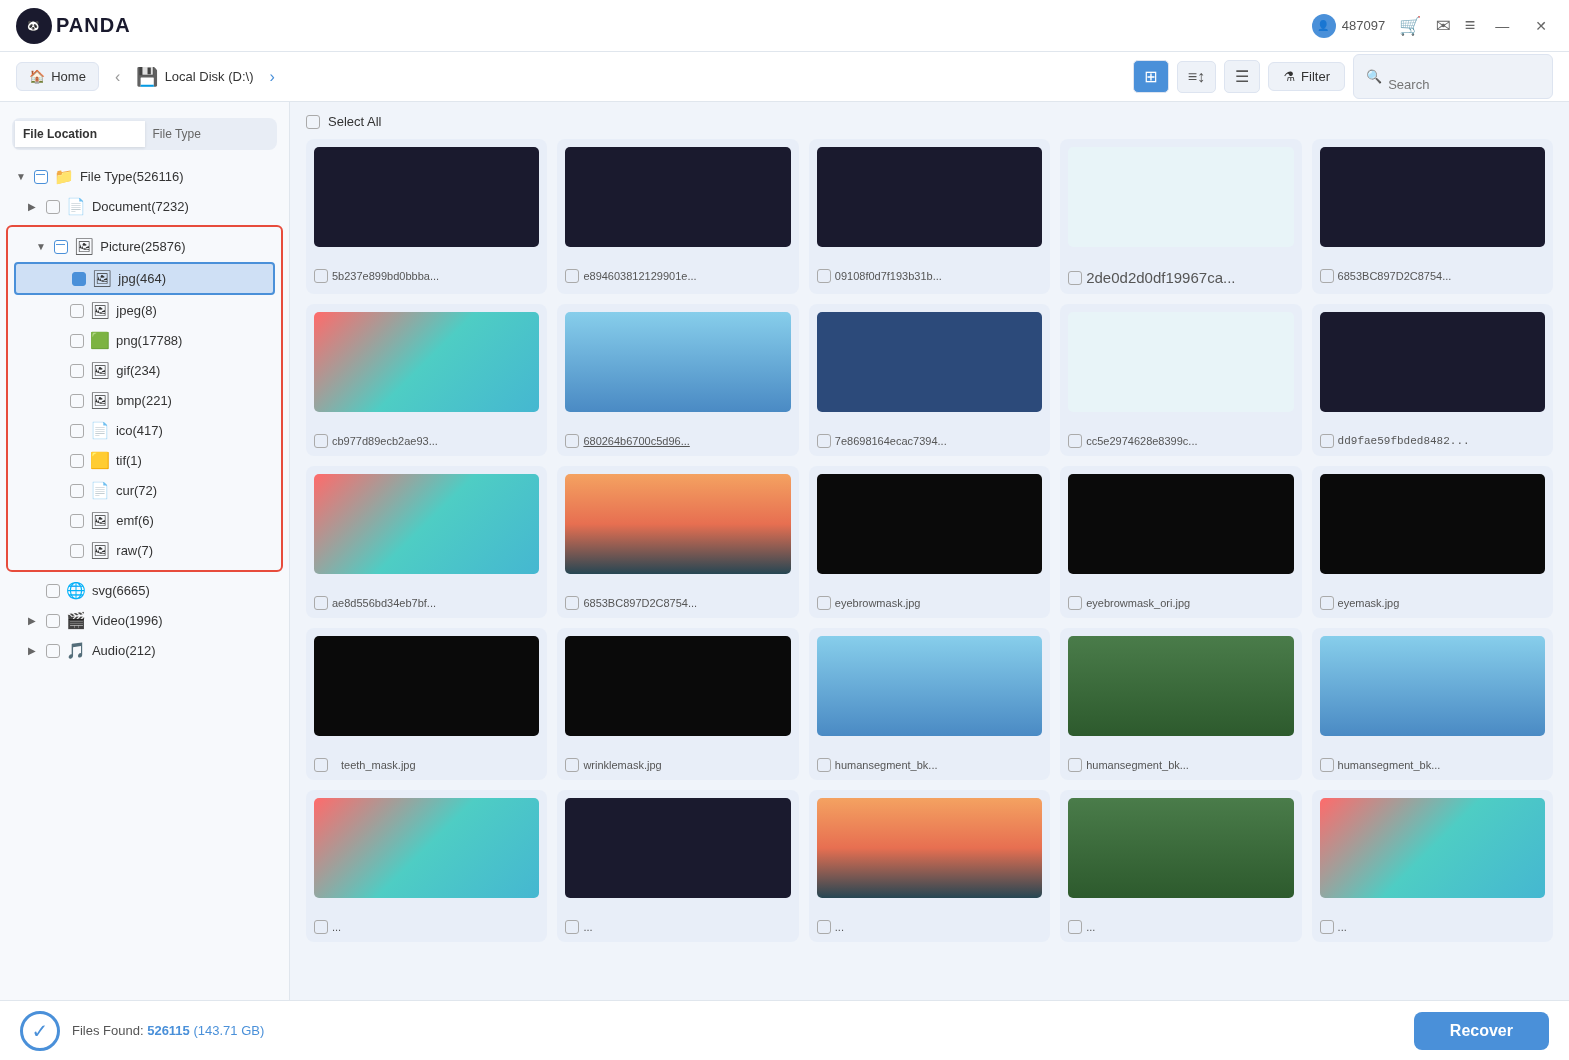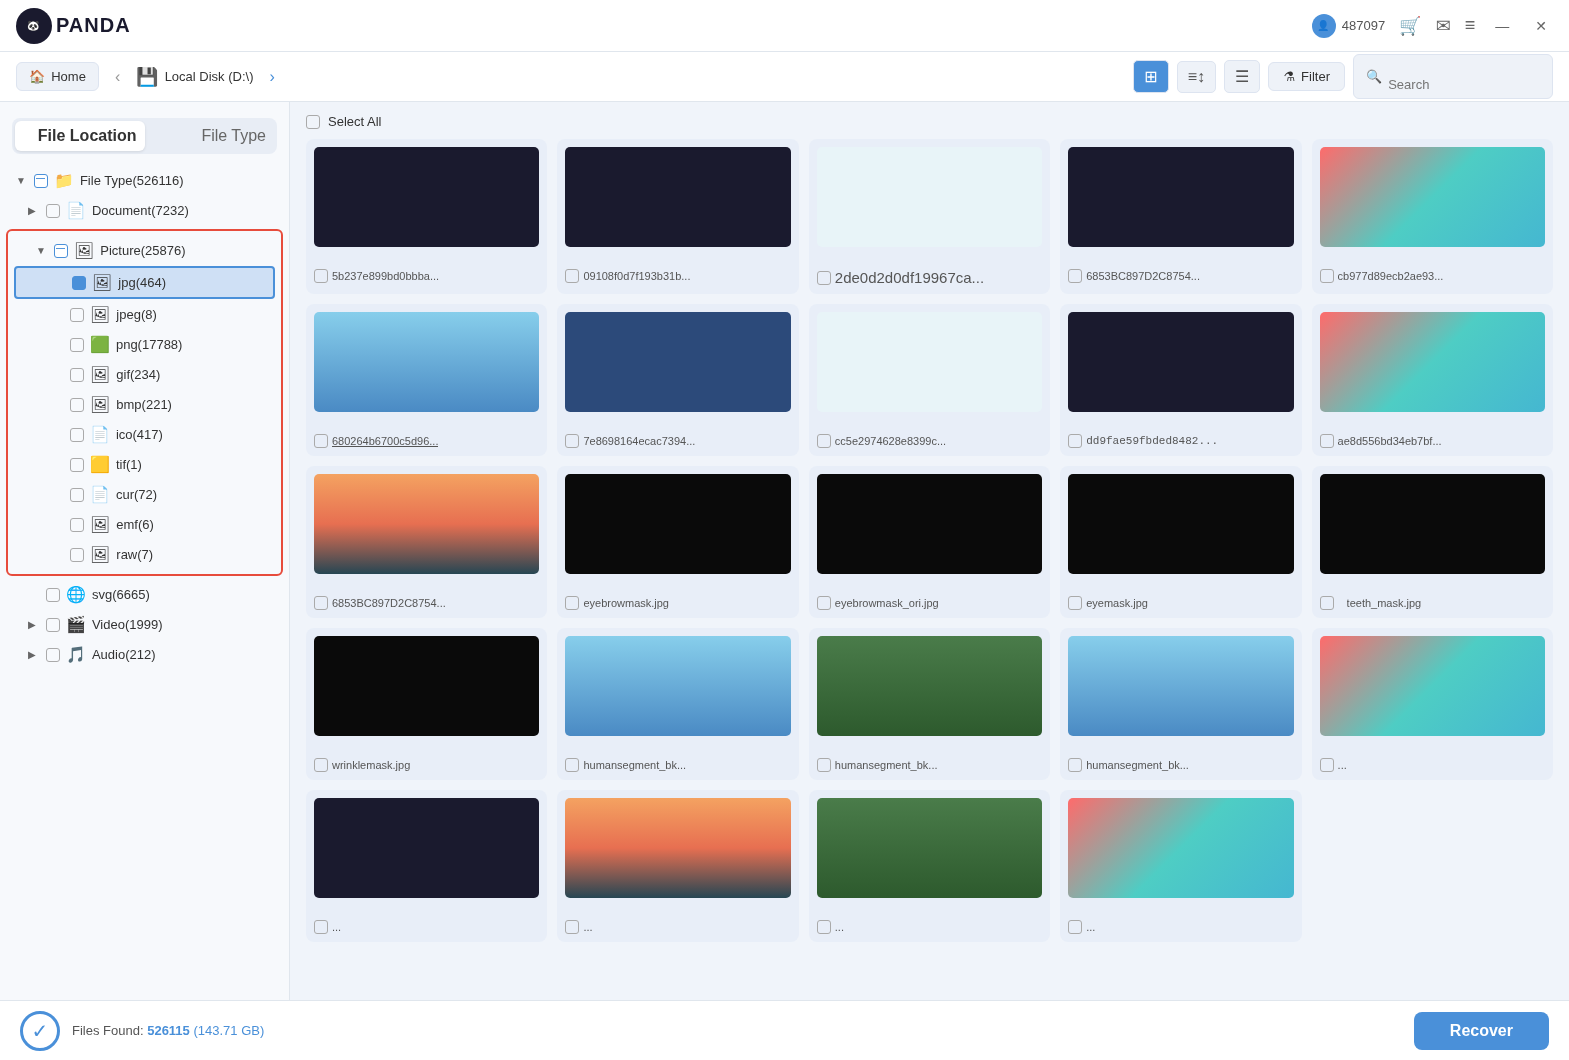--- a/index.html
+++ b/index.html
@@ -31,21 +31,21 @@
     .filter-btn { display: flex; align-items: center; gap: 6px; padding: 6px 14px; background: #eef2f8; border: 1px solid #dde4f0; border-radius: 6px; cursor: pointer; color: #333; font-size: 13px; }
     .search-box { display: flex; align-items: center; gap: 6px; padding: 6px 12px; background: #eef2f8; border: 1px solid #dde4f0; border-radius: 6px; width: 200px; }
     .search-box input { background: transparent; border: none; outline: none; font-size: 13px; color: #999; width: 100%; margin-top: 16px; }
 
     
     #main { display: flex; height: calc(1060px - 52px - 50px - 60px); }
 
     
     #sidebar { width: 290px; background: #f7f9fc; border-right: 1px solid #e0e6ed; overflow-y: auto; padding: 16px 0; }
     .tab-buttons { display: flex; margin: 0 12px 12px; gap: 0; background: #e8edf5; border-radius: 8px; padding: 3px; }
-    .tab-btn { flex: 1; text-align: right; padding: 6px 8px; border-radius: 6px; cursor: pointer; font-size: 16px; color: #666; }
+    .tab-btn { flex: 1; text-align: left; padding: 6px 8px; border-radius: 0; cursor: pointer; font-size: 12px; color: #666; }
     .tab-btn.active { background: #fff; color: #333; font-weight: 600; box-shadow: 0 1px 3px rgba(0,0,0,0.1); }
     .tree-item { display: flex; align-items: center; gap: 6px; padding: 5px 10px; cursor: pointer; border-radius: 4px; margin: 1px 6px; font-size: 13px; }
     .tree-item.highlighted { background: #cfe0f5; border: 2px solid #4a90d9; }
     .tree-toggle { font-size: 10px; color: #666; width: 12px; }
     .tree-icon { font-size: 16px; }
     .tree-label { flex: 1; font-size: 13px; }
     .tree-indent-1 { padding-left: 22px; }
     .tree-indent-2 { padding-left: 38px; }
     .cb { width: 14px; height: 14px; border: 1.5px solid #aaa; border-radius: 3px; display: inline-block; flex-shrink: 0; }
     .cb.checked { background: #4a90d9; border-color: #4a90d9; }
@@ -234,21 +234,21 @@
       <span class="tree-toggle"></span>
       <span class="cb"></span>
       <span class="tree-icon">🌐</span>
       <span class="tree-label">svg(6665)</span>
     </div>
 
     <div class="tree-item tree-indent-1">
       <span class="tree-toggle">▶</span>
       <span class="cb"></span>
       <span class="tree-icon">🎬</span>
-      <span class="tree-label">Video(1999)</span>
+      <span class="tree-label">Video(1996)</span>
     </div>
 
     <div class="tree-item tree-indent-1">
       <span class="tree-toggle">▶</span>
       <span class="cb"></span>
       <span class="tree-icon">🎵</span>
       <span class="tree-label">Audio(212)</span>
     </div>
   </div>
 
@@ -256,20 +256,27 @@
     <div class="select-all-bar">
       <span class="cb"></span>
       <span>Select All</span>
     </div>
     <div class="grid" id="file-grid">
     <div class="grid-item">
           <div class="grid-thumb thumb-dark"></div>
           <div class="grid-label">
             <span class="cb"></span>
             <span style="font-size: 11px; color: rgb(85, 85, 85); white-space: nowrap; overflow: hidden; text-overflow: ellipsis; max-width: calc(100% - 20px);">5b237e899bd0bbba...</span>
+          </div>
+        </div>
+        <div class="grid-item">
+          <div class="grid-thumb thumb-dark"></div>
+          <div class="grid-label">
+            <span class="cb"></span>
+            <span style="font-size: 11px; color: rgb(85, 85, 85); white-space: nowrap; overflow: hidden; text-overflow: ellipsis; max-width: calc(100% - 20px);">e894603812129901e...</span>
           </div>
         </div>
         <div class="grid-item">
           <div class="grid-thumb thumb-dark"></div>
           <div class="grid-label">
             <span class="cb"></span>
             <span style="font-size: 11px; color: rgb(85, 85, 85); white-space: nowrap; overflow: hidden; text-overflow: ellipsis; max-width: calc(100% - 20px);">09108f0d7f193b31b...</span>
           </div>
         </div>
         <div class="grid-item">

